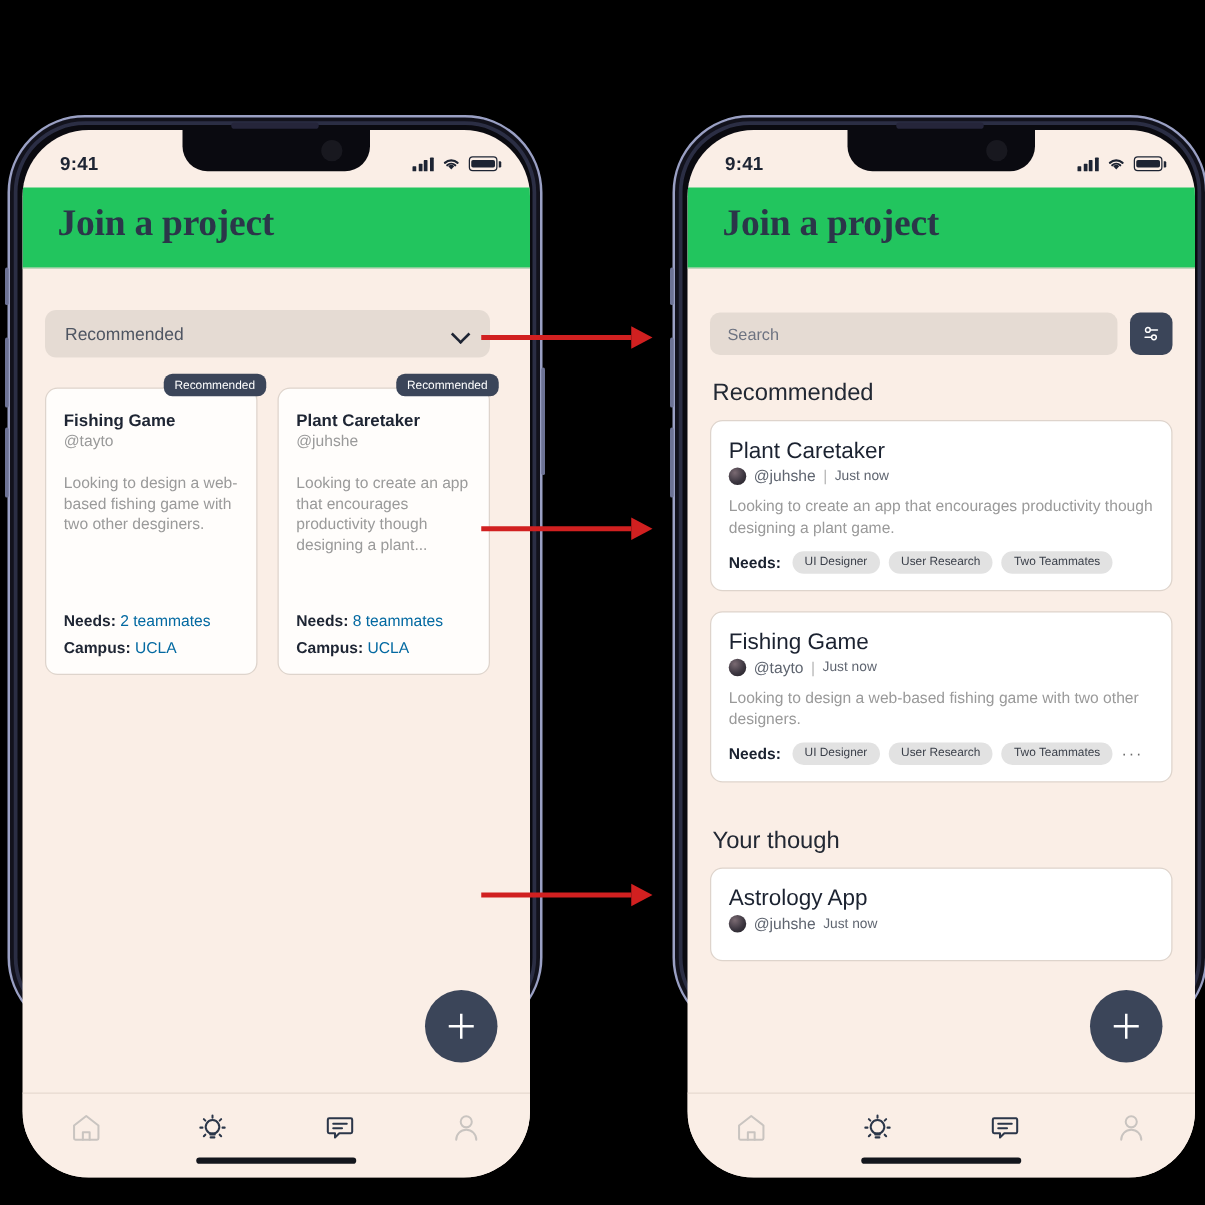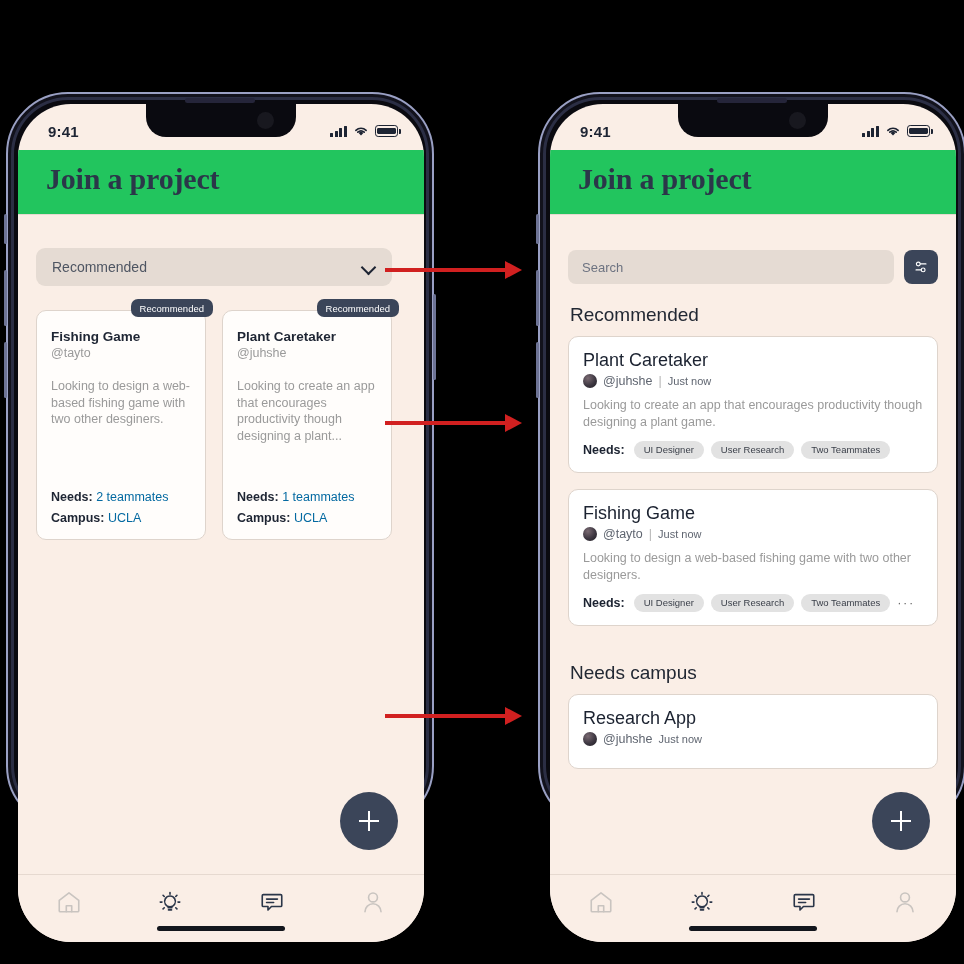--- a/index.html
+++ b/index.html
@@ -303,21 +303,21 @@
           </div>
 
           <div class="mini-card">
             <div class="badge">Recommended</div>
             <div class="mc-title">Plant Caretaker</div>
             <div class="mc-user">@juhshe</div>
             <div class="mc-desc">Looking to create an app that encourages productivity though designing a plant...</div>
             <div class="mc-meta">
               <div class="mc-row">
                 <b>Needs:</b>
-                <span>1 teammates</span>
+                <span>8 teammates</span>
               </div>
               <div class="mc-row">
                 <b>Campus:</b>
                 <span>UCLA</span>
               </div>
             </div>
           </div>
 
         </div>
       </div>
@@ -438,24 +438,24 @@
           <div class="card-desc">Looking to design a web-based fishing game with two other designers.</div>
           <div class="needs-row">
             <span class="needs-label">Needs:</span>
             <span class="chip">UI Designer</span>
             <span class="chip">User Research</span>
             <span class="chip">Two Teammates</span>
             <span class="dots">···</span>
           </div>
         </div>
 
-        <div class="section-title">Needs campus</div>
+        <div class="section-title">Your though</div>
 
         <div class="card">
-          <div class="card-title">Research App</div>
+          <div class="card-title">Astrology App</div>
           <div class="card-byline">
             <span class="avatar"></span>
             <span class="handle">@juhshe</span>
             <span class="when">Just now</span>
           </div>
         </div>
 
       </div>
 
       <div class="fab">

